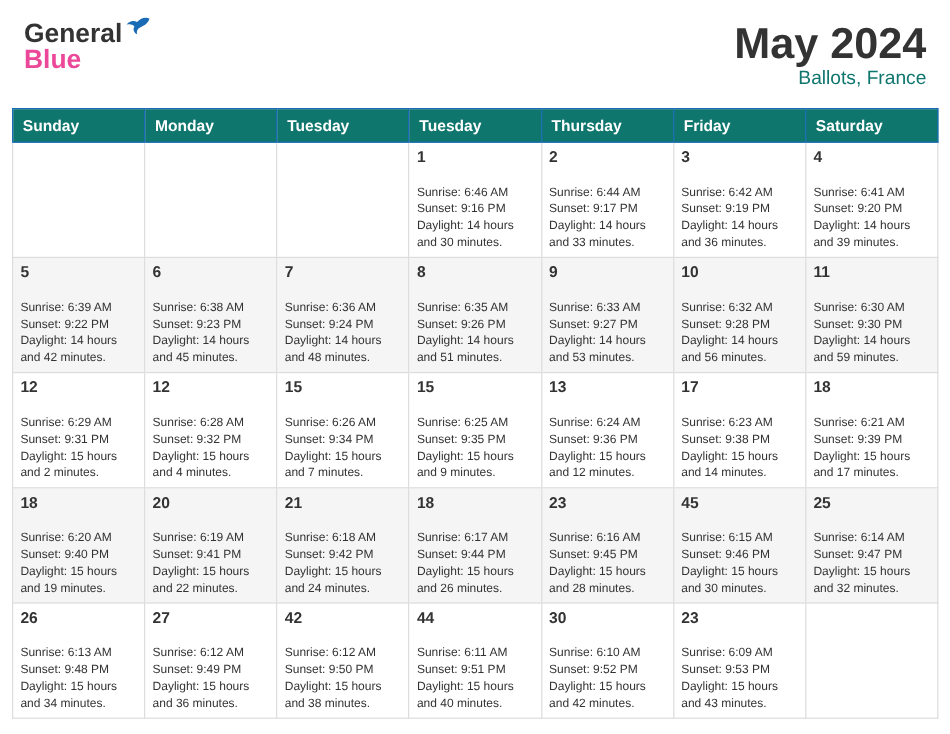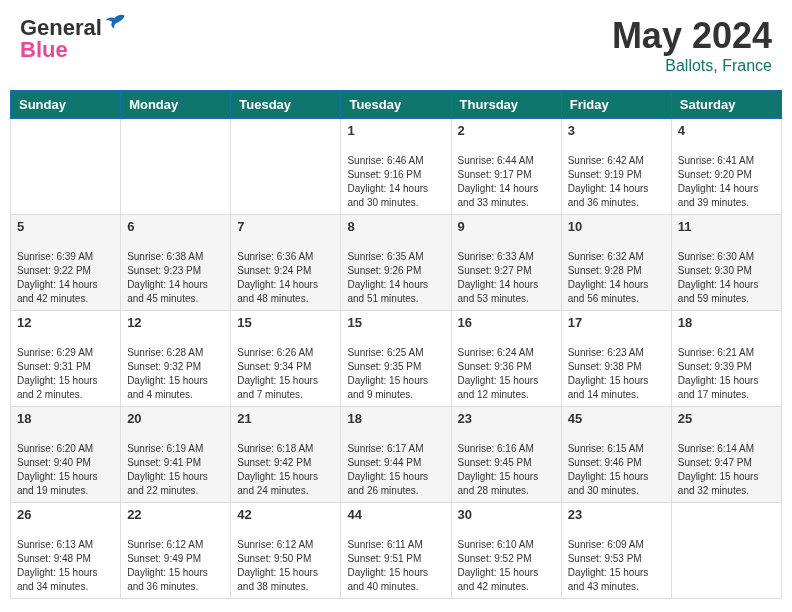--- a/index.html
+++ b/index.html
@@ -170,21 +170,21 @@
         </td>
         <td>
           <span class="day-num">15</span>
           <div class="day-info">Sunrise: 6:26 AM<br>Sunset: 9:34 PM<br>Daylight: 15 hours<br>and 7 minutes.</div>
         </td>
         <td>
           <span class="day-num">15</span>
           <div class="day-info">Sunrise: 6:25 AM<br>Sunset: 9:35 PM<br>Daylight: 15 hours<br>and 9 minutes.</div>
         </td>
         <td>
-          <span class="day-num">16</span>
+          <span class="day-num">13</span>
           <div class="day-info">Sunrise: 6:24 AM<br>Sunset: 9:36 PM<br>Daylight: 15 hours<br>and 12 minutes.</div>
         </td>
         <td>
           <span class="day-num">17</span>
           <div class="day-info">Sunrise: 6:23 AM<br>Sunset: 9:38 PM<br>Daylight: 15 hours<br>and 14 minutes.</div>
         </td>
         <td>
           <span class="day-num">18</span>
           <div class="day-info">Sunrise: 6:21 AM<br>Sunset: 9:39 PM<br>Daylight: 15 hours<br>and 17 minutes.</div>
         </td>
@@ -218,21 +218,21 @@
           <span class="day-num">25</span>
           <div class="day-info">Sunrise: 6:14 AM<br>Sunset: 9:47 PM<br>Daylight: 15 hours<br>and 32 minutes.</div>
         </td>
       </tr>
       <tr>
         <td>
           <span class="day-num">26</span>
           <div class="day-info">Sunrise: 6:13 AM<br>Sunset: 9:48 PM<br>Daylight: 15 hours<br>and 34 minutes.</div>
         </td>
         <td>
-          <span class="day-num">22</span>
+          <span class="day-num">27</span>
           <div class="day-info">Sunrise: 6:12 AM<br>Sunset: 9:49 PM<br>Daylight: 15 hours<br>and 36 minutes.</div>
         </td>
         <td>
           <span class="day-num">42</span>
           <div class="day-info">Sunrise: 6:12 AM<br>Sunset: 9:50 PM<br>Daylight: 15 hours<br>and 38 minutes.</div>
         </td>
         <td>
           <span class="day-num">44</span>
           <div class="day-info">Sunrise: 6:11 AM<br>Sunset: 9:51 PM<br>Daylight: 15 hours<br>and 40 minutes.</div>
         </td>

